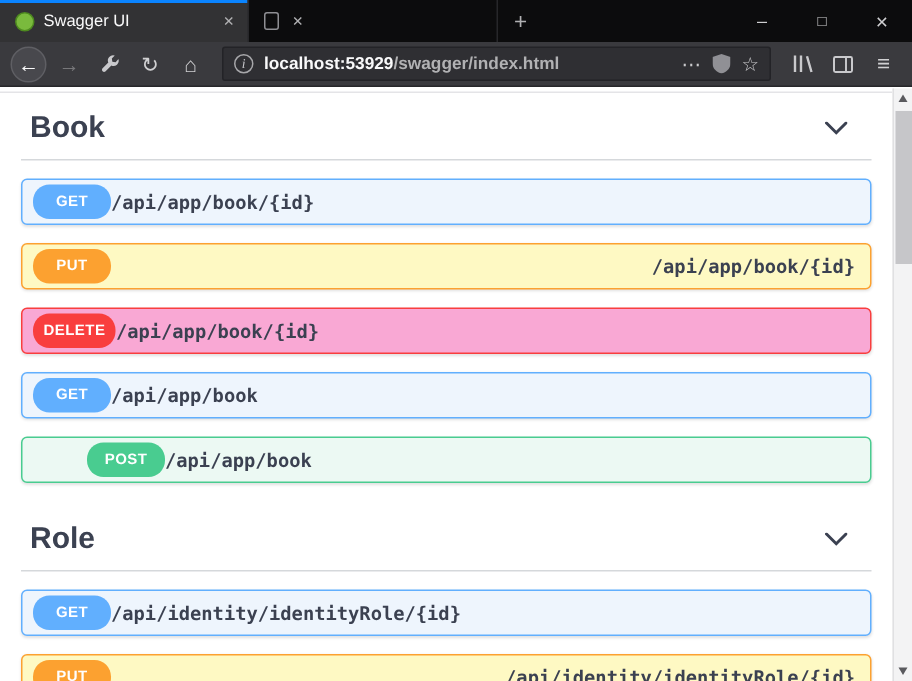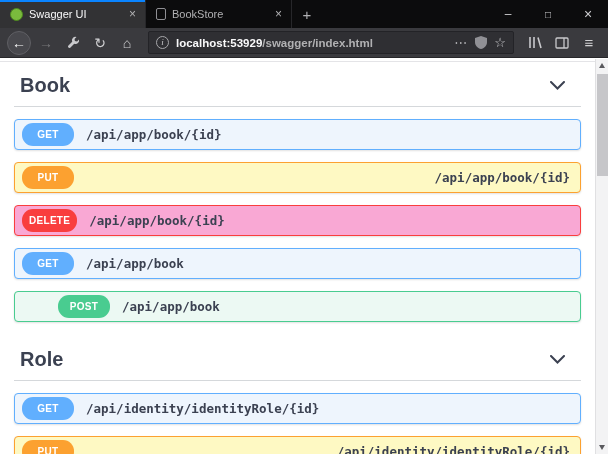--- a/index.html
+++ b/index.html
@@ -5,21 +5,21 @@
   * { box-sizing: border-box; }
   html,body { margin:0; padding:0; }
   body {
     width:608px; height:454px; overflow:hidden; position:relative;
     font-family:"Liberation Sans", sans-serif; background:#fff;
   }
 
   
   .titlebar { height:28px; background:#0c0c0d; display:flex; align-items:stretch; }
   .tab {
-    width:146px; display:flex; align-items:center; gap:6px; padding:0 6px 0 10px;
+    width:166px; display:flex; align-items:center; gap:6px; padding:0 6px 0 10px;
     color:#b1b1b3; font-size:11px; border-right:1px solid #27272a; cursor:pointer;
   }
   .tab.active { background:#323234; color:#f9f9fa; box-shadow:inset 0 2px 0 #0a84ff; }
   .favicon-swagger {
     width:13px; height:13px; border-radius:50%; flex:none;
     background:#7aba3d; border:1.5px solid #4e8a1f;
   }
   .favicon-page {
     width:10px; height:12px; flex:none;
     border:1.3px solid #8f8f94; border-radius:2px; background:transparent;
@@ -86,21 +86,21 @@
   .opblock.post   { background:#ecf9f3; border-color:#49cc90;padding-left:43px; }
   .method {
     min-width:52px; text-align:center; padding:6px 7px; border-radius:11px;
     color:#fff; font-size:10px; font-weight:bold; letter-spacing:.3px;
   }
   .method.get    { background:#61affe; }
   .method.put    { background:#fca130; }
   .method.delete { background:#f93e3e; }
   .method.post   { background:#49cc90; }
   .path {
-    margin-left:12px; font-family:"DejaVu Sans Mono", monospace;
+    margin-left:0; font-family:"DejaVu Sans Mono", monospace;
     font-size:12.5px; font-weight:bold; color:#3b4151;
   }
 
   
   .scrollbar { position:absolute; top:59px; right:0; bottom:0; width:13px;
     background:#f3f3f4; border-left:1px solid #e0e0e2; }
   .sb-btn { position:absolute; left:0; width:12px; height:13px; display:flex;
     align-items:center; justify-content:center; cursor:pointer; }
   .sb-btn.up { top:0; }
   .sb-btn.down { bottom:0; }
@@ -115,21 +115,20 @@
 <body>
 
 <div class="titlebar">
   <div class="tab active">
     <span class="favicon-swagger"></span>
     <span class="tab-title">Swagger UI</span>
     <span class="tab-close">×</span>
   </div>
   <div class="tab">
     <span class="favicon-page"></span>
-    <span class="tab-title">BookStore</span>
     <span class="tab-close">×</span>
   </div>
   <div class="newtab">+</div>
   <div class="drag-space"></div>
   <div class="win-controls">
     <div class="win-btn">–</div>
     <div class="win-btn max">□</div>
     <div class="win-btn close">×</div>
   </div>
 </div>

